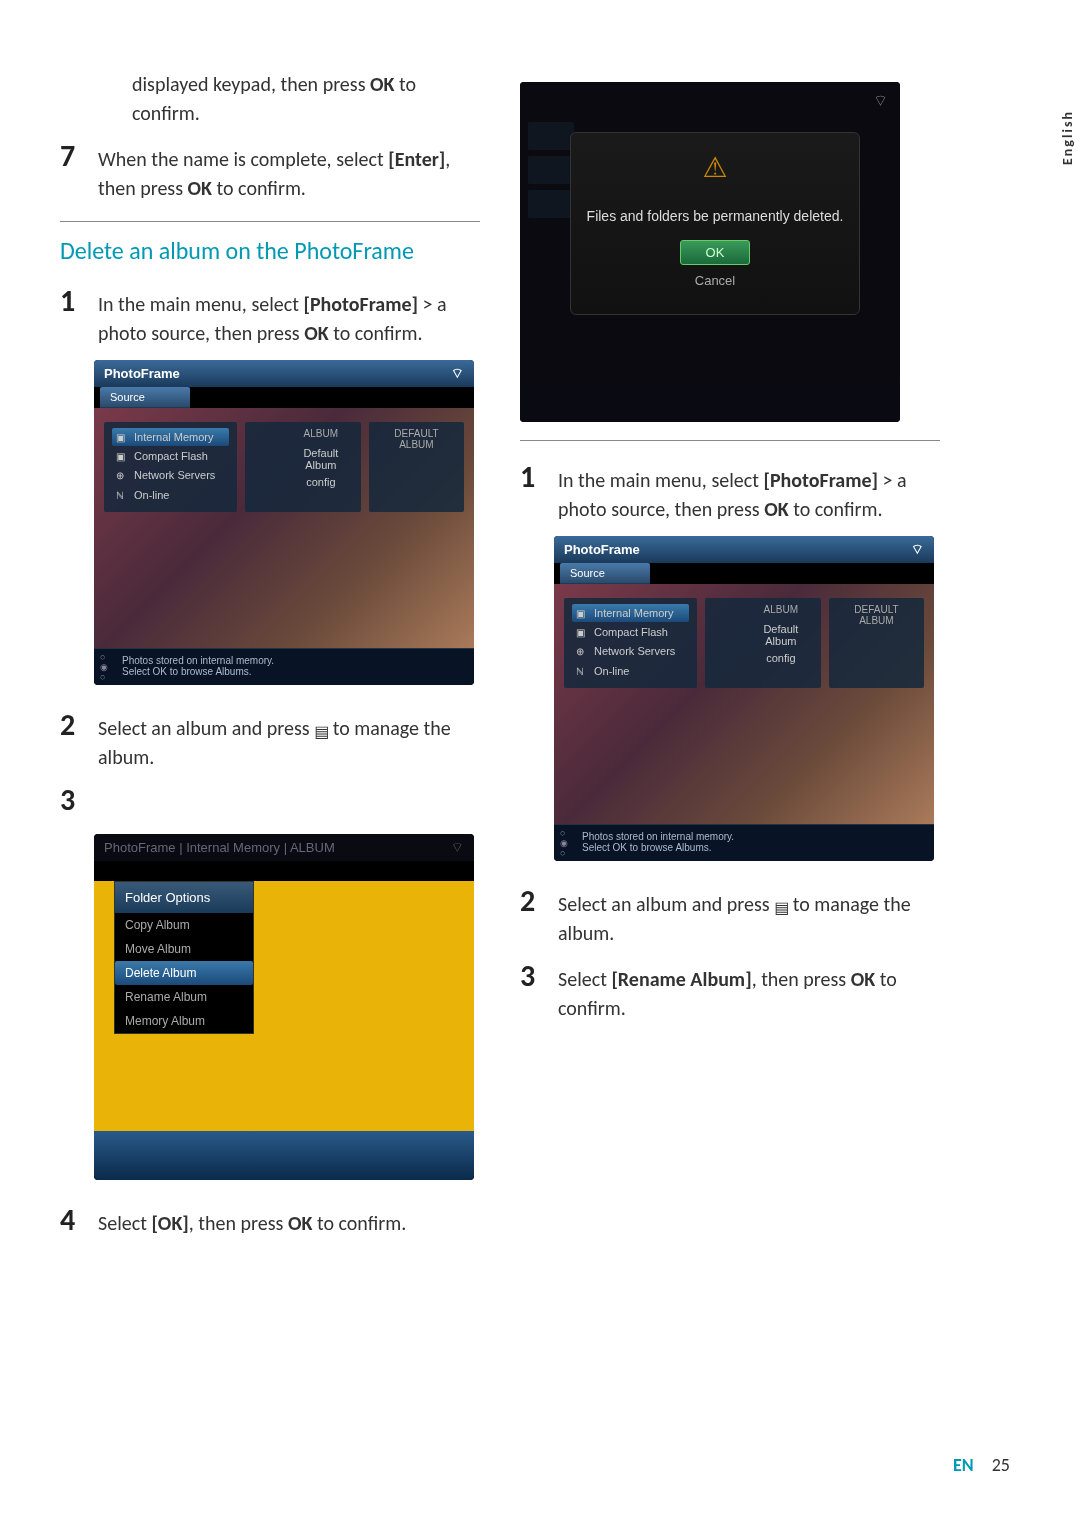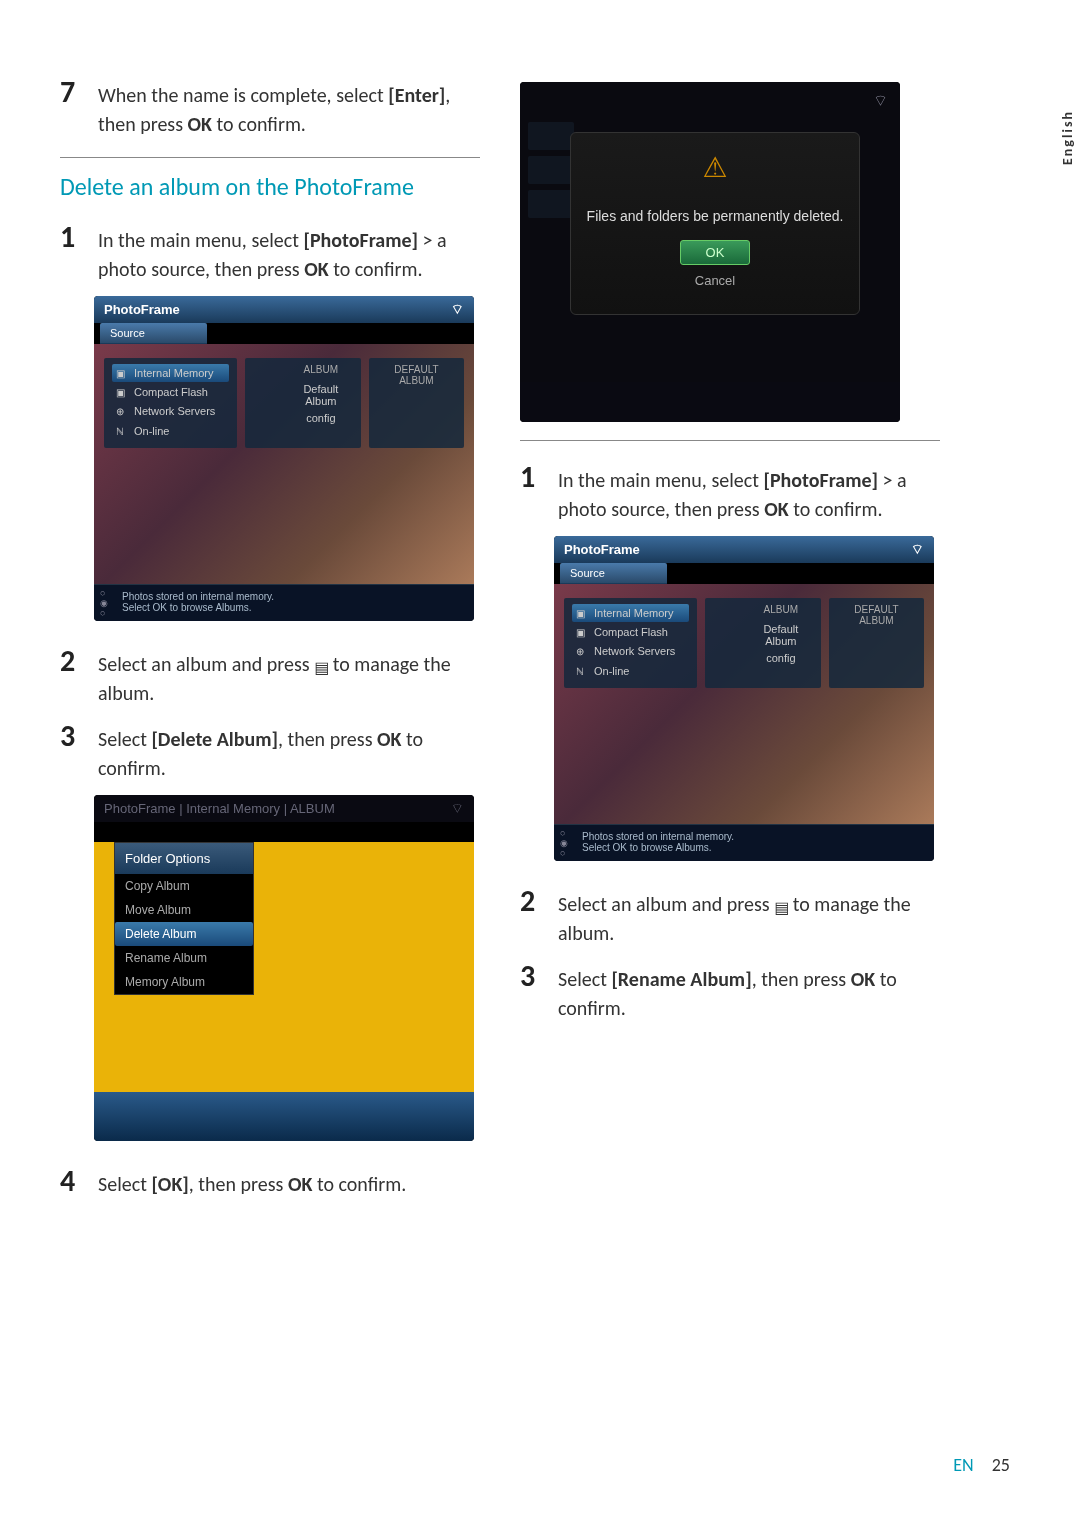--- a/index.html
+++ b/index.html
@@ -85,21 +85,21 @@
   .wifi {
     position: absolute;
     right: 10px;
     top: 4px;
     font-size: 14px;
   }
   .dev-tab {
     background: linear-gradient(#4a7aaa, #2a4a6a);
     padding: 4px 10px;
     font-size: 11px;
-    width: 107px;
+    width: 90px;
     border-bottom: 1px solid #1a3a5a;
     margin-left: 6px;
     border-radius: 2px 2px 0 0;
   }
   .dev-body {
     position: relative;
     height: 240px;
     background: linear-gradient(135deg, #7a3a4a 0%, #4a2a3a 40%, #6a4a3a 70%, #aa7a5a 100%);
   }
   .panes { display: flex; padding: 14px 10px 10px 10px; gap: 8px; }
@@ -214,31 +214,36 @@
   }
   .dialog-box .btn.cancel { color: #aaa; }
   .ghost-panels { position:absolute; left:8px; top:40px; opacity:0.4; }
   .ghost-panels .p { background:#1a2a3a; height:28px; width:46px; margin-bottom:6px; border-radius:2px; }
   .footer {
     position: absolute;
     bottom: 50px;
     right: 70px;
     font-size: 18px;
   }
-  .footer .lang { color: #0099b5; font-weight: normal; margin-right: 14px; }
+  .footer .lang { color: #0099b5; font-weight: bold; margin-right: 14px; }
   .footer .pg { color: #333; }
 </style>
 </head>
 <body>
 
 <div class="lang-tab">English</div>
 
 <div class="page">
 
   <div class="col">
+    <p class="continued">
+      <span>displayed keypad, then press</span>
+      <b>OK</b>
+      <span>to confirm.</span>
+    </p>
     <div class="step">
       <div class="num">7</div>
       <div class="txt">
         <span>When the name is complete, select</span>
         <b>[Enter]</b><span>, then press</span>
         <b>OK</b>
         <span>to confirm.</span>
       </div>
     </div>
 
@@ -290,26 +295,20 @@
     <div class="step">
       <div class="num">2</div>
       <div class="txt">
         <span>Select an album and press</span>
         <span class="menu-icon"></span>
         <span>to manage the album.</span>
       </div>
     </div>
     <div class="step">
       <div class="num">3</div>
-      <div class="txt">
-        <span>Select</span>
-        <b>[Delete Album]</b><span>, then press</span>
-        <b>OK</b>
-        <span>to confirm.</span>
-      </div>
     </div>
 
     <div class="device" style="width:380px;">
       <div class="dev-header" style="background:#0a0a12; color:#667; font-weight:normal;">
         <span>PhotoFrame | Internal Memory | ALBUM</span>
         <span class="wifi">⌔</span>
       </div>
       <div class="dev-body-dark">
         <div class="folder-box">
           <div class="header">Folder Options</div>

